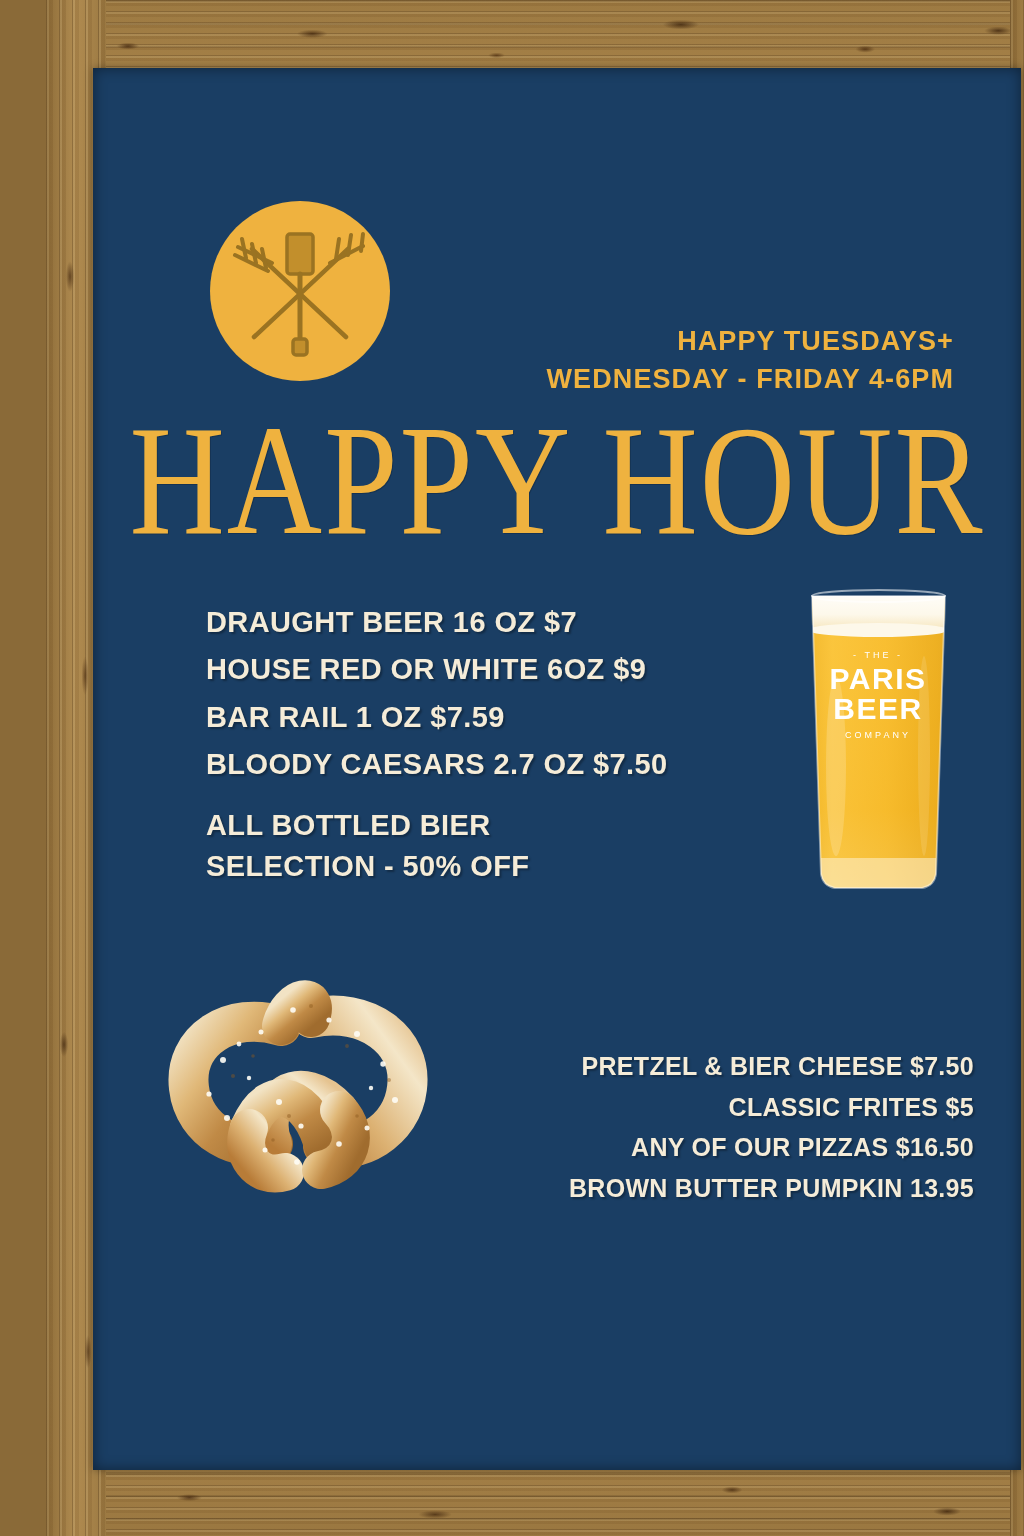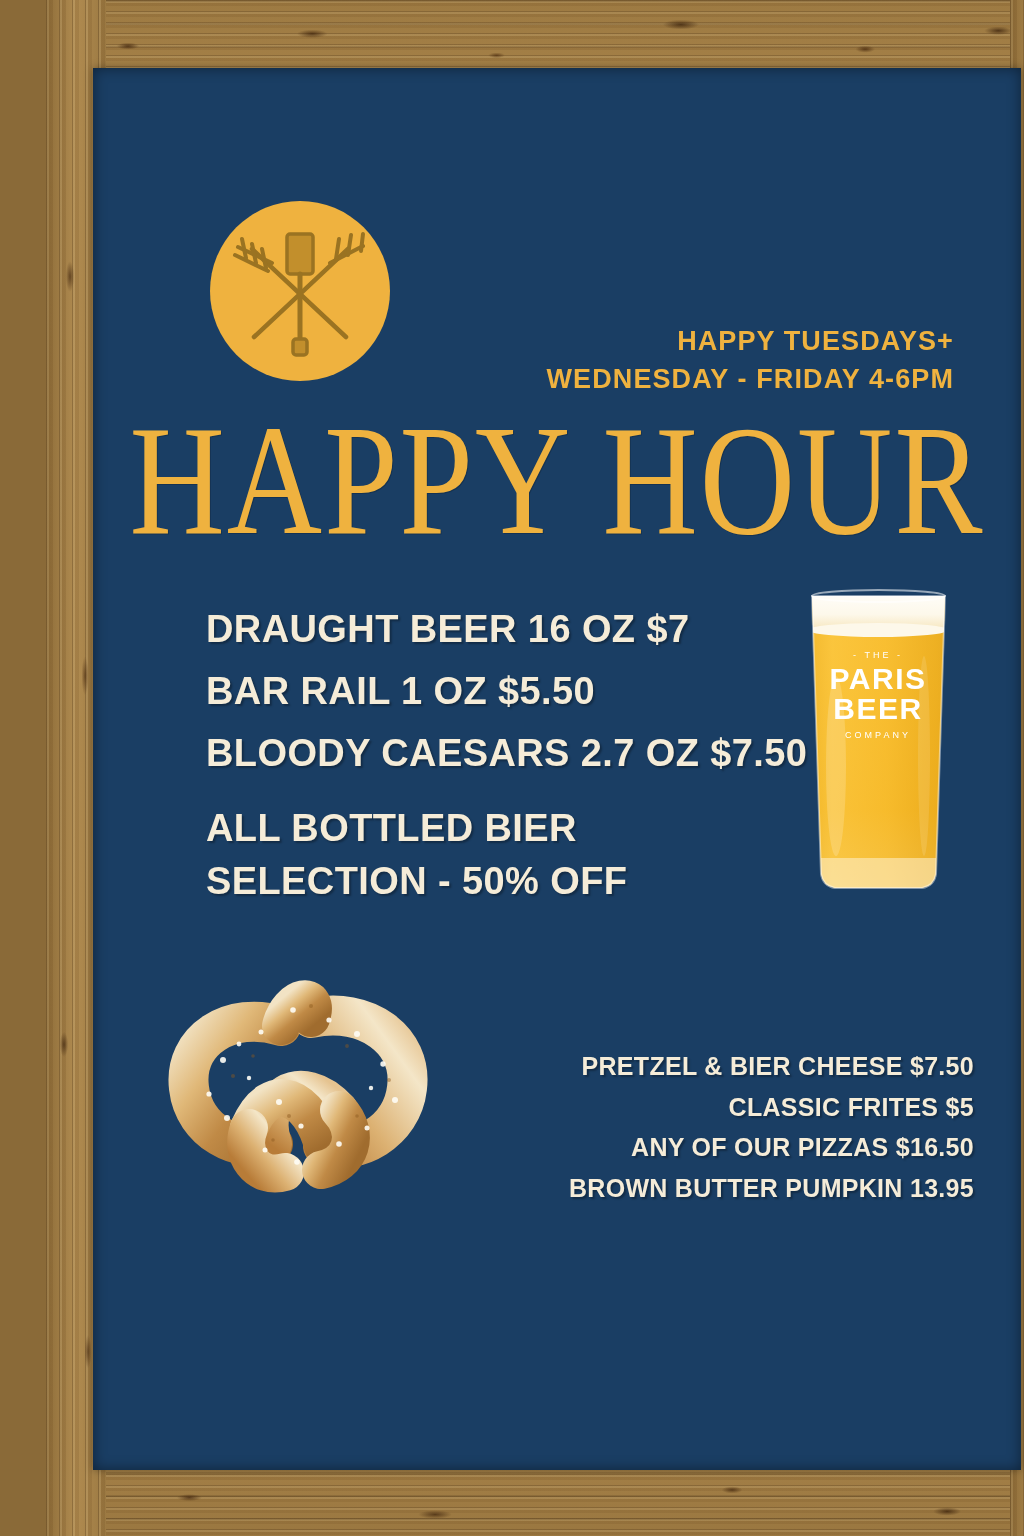--- a/index.html
+++ b/index.html
@@ -111,21 +111,21 @@
     transform:scaleY(1.18);
     transform-origin:top center;
     text-shadow:1px 1px 0 rgba(0,0,0,.18);
   }
 
   
   .drinks {
     position:absolute; left:113px; top:531px;
     color:#f5ecd8;
     font-weight:bold;
-    font-size:38px;
+    font-size:29px;
     letter-spacing:.4px;
     text-shadow:2px 2px 2px rgba(0,0,0,.30);
   }
   .drinks .row { line-height:1.63; white-space:nowrap; }
   .drinks .row.two-line { line-height:1.22; margin-top:20px; }
 
   
   .glass-wrap { position:absolute; left:703px; top:518px; width:165px; height:320px; }
   .glass-wrap svg { display:block; }
 
@@ -188,21 +188,22 @@
 
     <div class="eyebrow">
       <div>HAPPY TUESDAYS+</div>
       <div>WEDNESDAY - FRIDAY 4-6PM</div>
     </div>
 
     <div class="title">HAPPY HOUR</div>
 
     <div class="drinks">
       <div class="row">DRAUGHT BEER 16 OZ $7</div>
-      <div class="row">BAR RAIL 1 OZ $5.50</div>
+      <div class="row">HOUSE RED OR WHITE 6OZ $9</div>
+      <div class="row">BAR RAIL 1 OZ $7.59</div>
       <div class="row">BLOODY CAESARS 2.7 OZ $7.50</div>
       <div class="row two-line">ALL BOTTLED BIER</div>
       <div class="row">SELECTION - 50% OFF</div>
     </div>
 
     <div class="glass-wrap">
       <svg viewBox="0 0 165 320">
         <defs>
           <linearGradient id="beerG" x1="0" y1="0" x2="1" y2="0">
             <stop offset="0%" stop-color="#e8ab1e"></stop>

